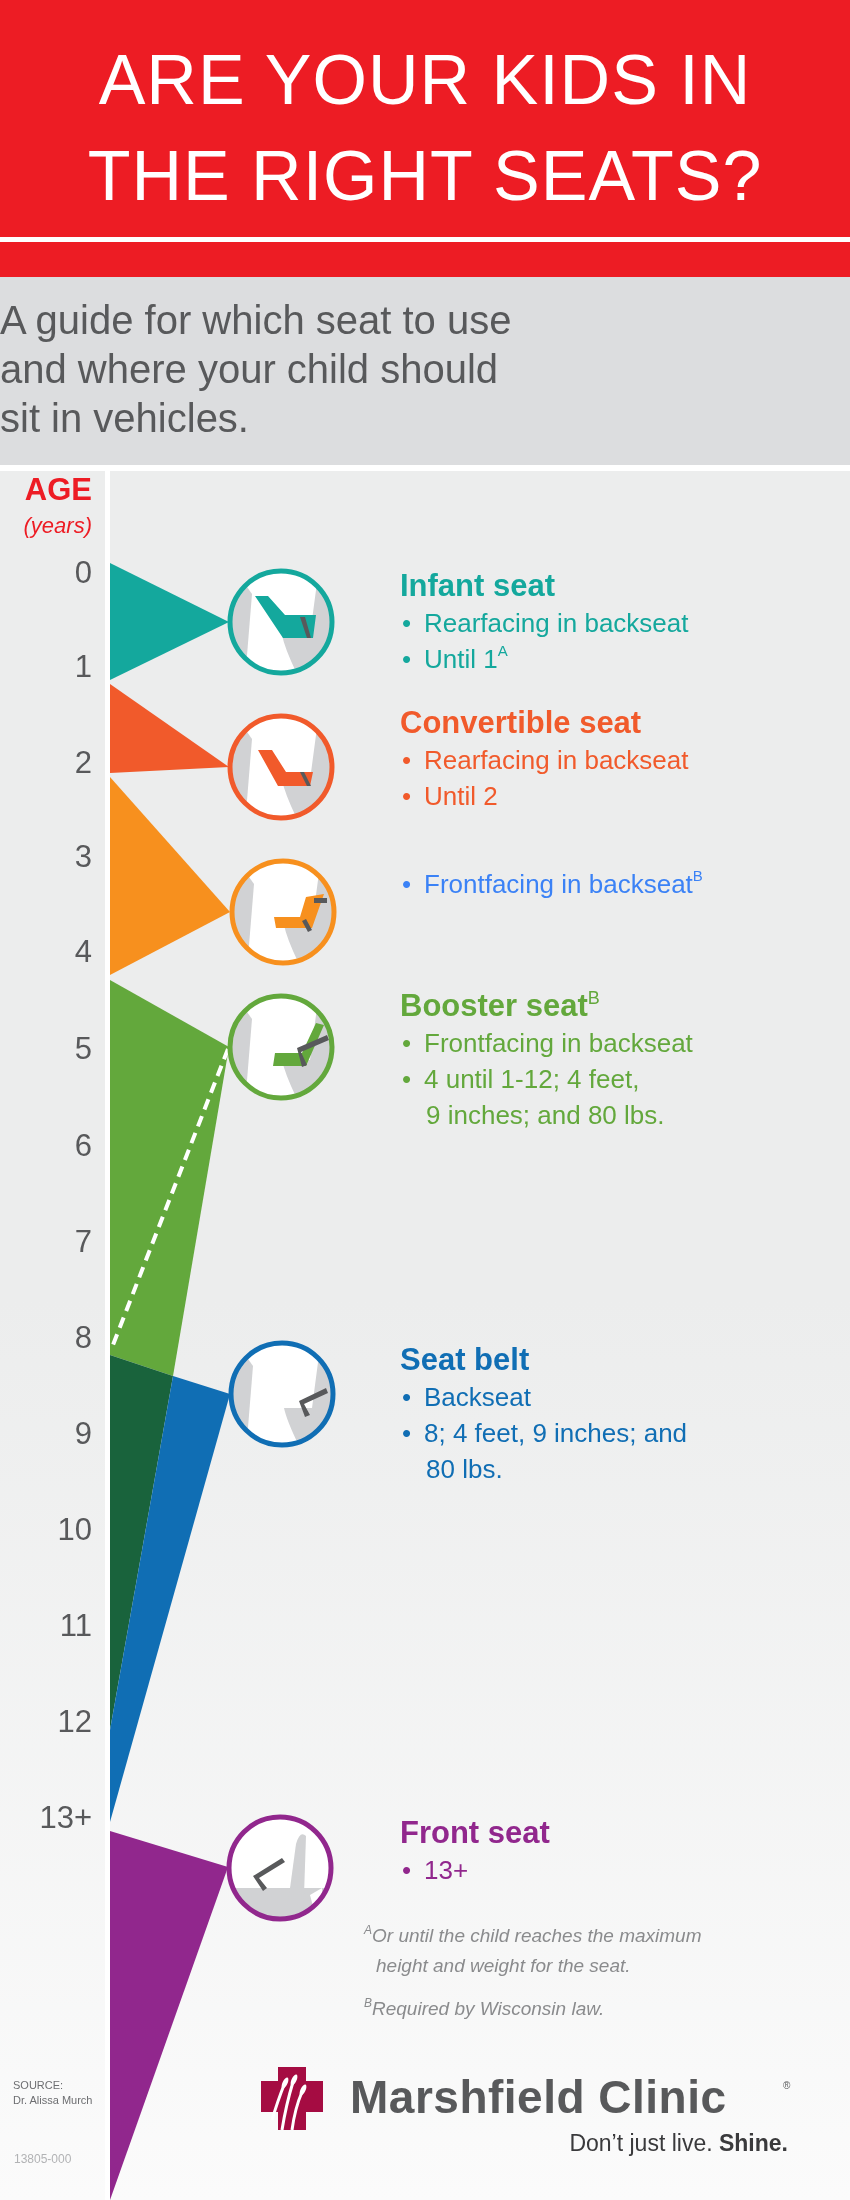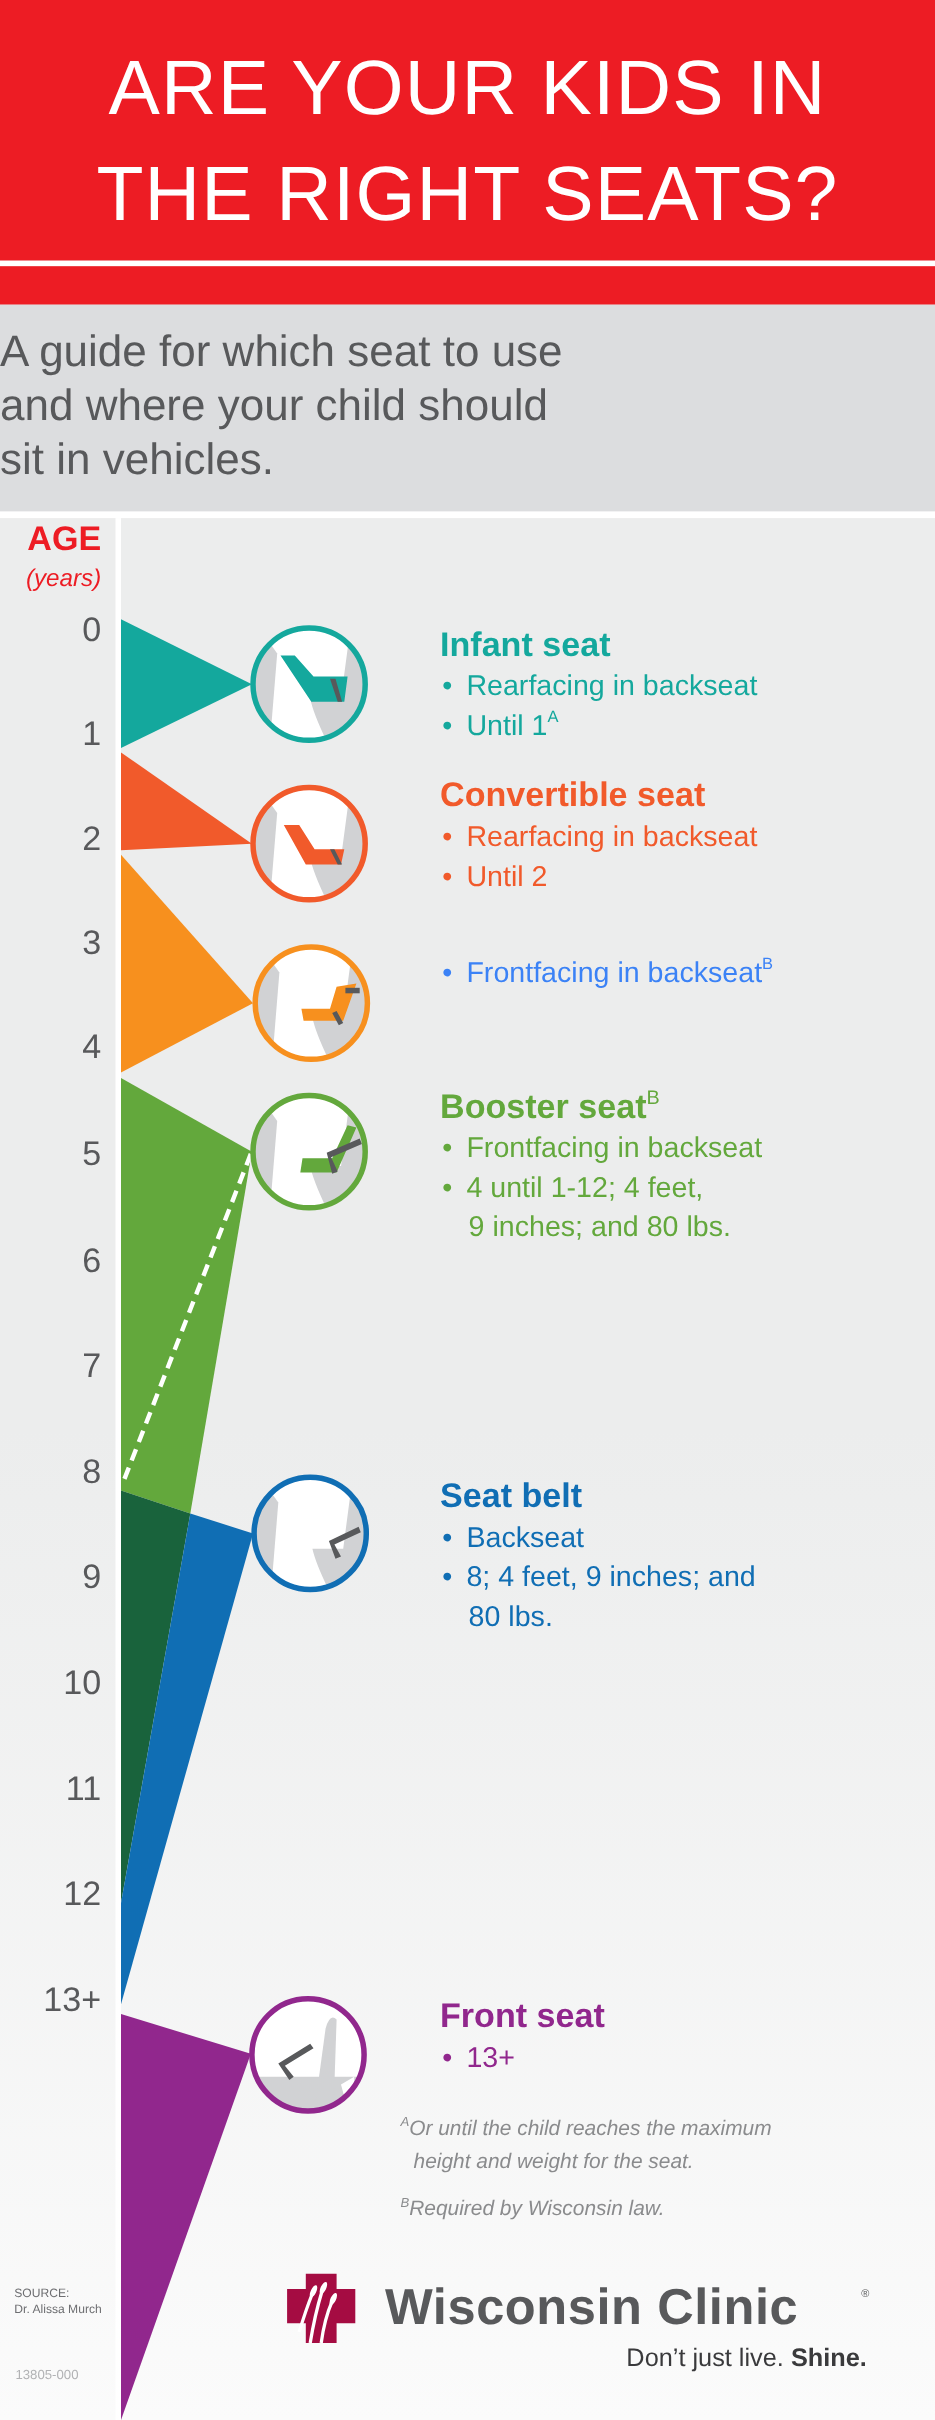--- a/index.html
+++ b/index.html
@@ -239,15 +239,15 @@
 <div class="footnote" style="top:1994px">
   <sup style="font-size:12px;vertical-align:8px">B</sup><span>Required by Wisconsin law.</span>
 </div>
 
 <div class="source">
   <div>SOURCE:</div>
   <div>Dr. Alissa Murch</div>
 </div>
 <div class="code">13805-000</div>
 
-<div class="brand-name">Wisconsin Clinic</div>
+<div class="brand-name">Marshfield Clinic</div>
 <div class="brand-reg">®</div>
 <div class="tagline"><span>Don’t just live. </span><b>Shine.</b></div>
 
 </body></html>

